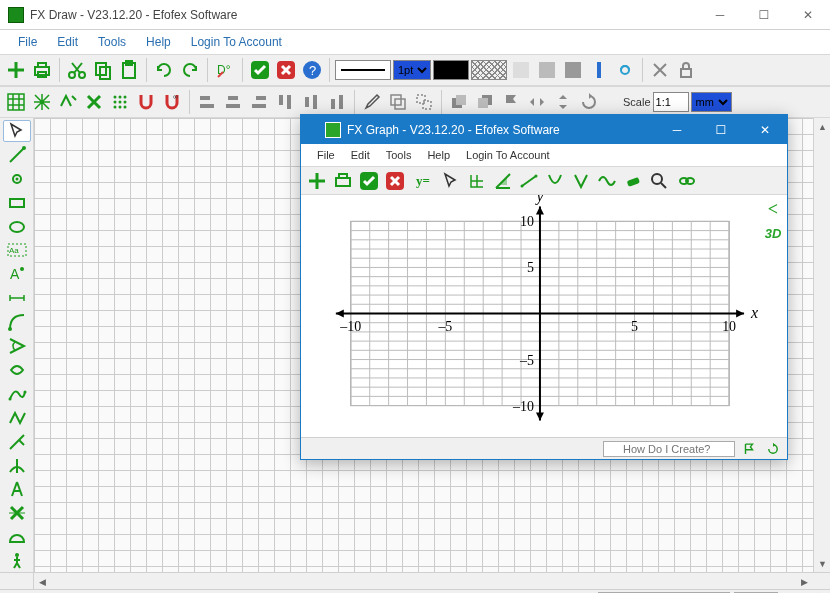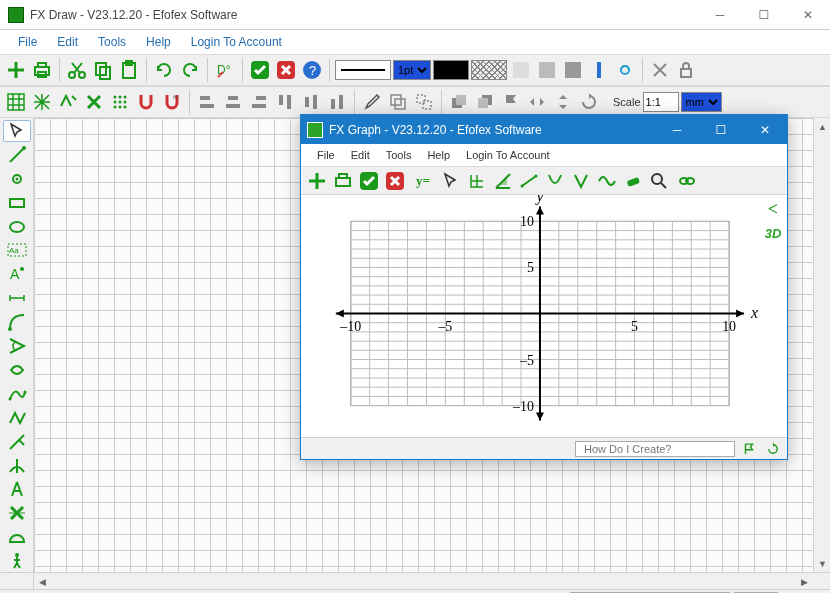--- a/index.html
+++ b/index.html
@@ -18,21 +18,21 @@
 .toolbar { height: 32px; background: #f0f0f0; border-top: 1px solid #d8d8d8; border-bottom: 1px solid #d8d8d8; display: flex; align-items: center; padding: 0 4px; gap: 2px; }
 .toolbar .sep { width: 1px; height: 24px; background: #ccc; margin: 0 3px; }
 .tbtn { width: 24px; height: 24px; display: flex; align-items: center; justify-content: center; border-radius: 2px; }
 .tbtn svg { width: 20px; height: 20px; }
 
 .line-style { width: 56px; height: 20px; border: 1px solid #888; background: #fff; display: flex; align-items: center; justify-content: center; }
 .line-style .line { width: 44px; height: 2px; background: #000; }
 .line-weight-sel, .unit-sel { height: 20px; font-size: 11px; border: 1px solid #888; background: #1d4ed8; }
 .color-swatch { width: 36px; height: 20px; background: #000; border: 1px solid #888; }
 .hatch-swatch { width: 36px; height: 20px; border: 1px solid #888; background: repeating-linear-gradient(45deg,#888 0 1px, transparent 1px 4px),repeating-linear-gradient(-45deg,#888 0 1px, transparent 1px 4px); }
-.scale-label { font-size: 11px; color: #333; margin-left: 10px; }
+.scale-label { font-size: 11px; color: #333; margin-left: 20px; }
 .scale-input { width: 36px; height: 20px; font-size: 11px; border: 1px solid #888; padding-left: 2px; }
 
 
 .workspace { position: relative; height: calc(593px - 30px - 24px - 32px - 32px - 21px); display: flex; }
 .tool-strip { width: 34px; background: #f0f0f0; border-right: 1px solid #d8d8d8; padding-top: 2px; display: flex; flex-direction: column; align-items: center; gap: 2px; }
 .tool-strip .tbtn { width: 28px; height: 22px; }
 .tool-strip .tbtn.selected { background: #fff; border: 1px solid #99bbdd; }
 .canvas-wrap { flex: 1; position: relative; background:
    linear-gradient(#ccc 1px, transparent 1px) 0 0 / 16px 16px,
    linear-gradient(90deg, #ccc 1px, transparent 1px) 0 0 / 16px 16px,
@@ -42,27 +42,27 @@
 .right-scroll .arrow { position:absolute; left:0; width:17px; height:17px; background:#f0f0f0; display:flex;align-items:center;justify-content:center;color:#666;font-size:9px;}
 .right-scroll .arrow.up{top:0;} .right-scroll .arrow.down{bottom:0;}
 
 .hscroll { height: 17px; background: #f0f0f0; border-top: 1px solid #d0d0d0; display:flex; }
 .hscroll .spacer { width:34px; border-right:1px solid #d0d0d0;}
 .hscroll .track { flex:1; position:relative;}
 .hscroll .arrow { width:17px; height:17px; display:flex;align-items:center;justify-content:center;color:#666;font-size:9px;}
 
 .statusbar { height: 21px; background: #f0f0f0; border-top: 1px solid #d0d0d0; display: flex; align-items: center; padding: 0 4px; gap: 4px; }
 .statusbar .spacer { flex: 1; }
-.status-input { height: 16px; width: 160px; border: 1px solid #aaa; font-size: 11px; color: #888; padding-left: 8px; background:#fff; }
+.status-input { height: 16px; width: 132px; border: 1px solid #aaa; font-size: 11px; color: #888; padding-left: 19px; background:#fff; }
 .zoom-box { height: 16px; width: 44px; border: 1px solid #aaa; font-size: 10px; text-align: center; background:#fff; display:flex;align-items:center;justify-content:center; }
 .stat-btn { width: 20px; height: 18px; display:flex;align-items:center;justify-content:center; }
 
 
 .child-window { position: absolute; left: 266px; top: -4px; width: 488px; height: 346px; background: #fff; border: 1px solid #1a7ac7; box-shadow: 0 4px 16px rgba(0,0,0,0.3); display: flex; flex-direction: column; }
-.child-title { height: 30px; background: #1a7ac7; color: #fff; display: flex; align-items: center; padding-left: 6px; font-size: 12px; }
+.child-title { height: 30px; background: #1a7ac7; color: #fff; display: flex; align-items: center; padding-left: 24px; font-size: 12px; }
 .child-title .app-icon2 { width: 16px; height: 16px; background: #2aa52a; margin-right: 6px; border: 1px solid #fff; }
 .child-title .win-btn { width: 44px; height: 28px; display: flex; align-items: center; justify-content: center; color: #fff; }
 .child-menubar { height: 22px; background: #fff; display: flex; align-items: center; padding-left: 8px; font-size: 11px; color: #333; }
 .child-menubar .menu-item { padding: 2px 8px; }
 .child-toolbar { height: 30px; background: #f0f0f0; border-top:1px solid #d8d8d8; border-bottom:1px solid #d8d8d8; display: flex; align-items: center; padding: 0 4px; gap: 2px; }
 .child-body { flex: 1; position: relative; background: #fff; display:flex; }
 .graph-area { flex:1; position:relative; }
 .side-tools { width: 28px; display:flex; flex-direction:column; align-items:center; gap:6px; padding-top:4px; color:#2aa52a; font-weight:bold; }
 .child-status { height: 22px; background: #f0f0f0; border-top: 1px solid #d0d0d0; display: flex; align-items: center; padding: 0 4px; gap: 4px; }
 

